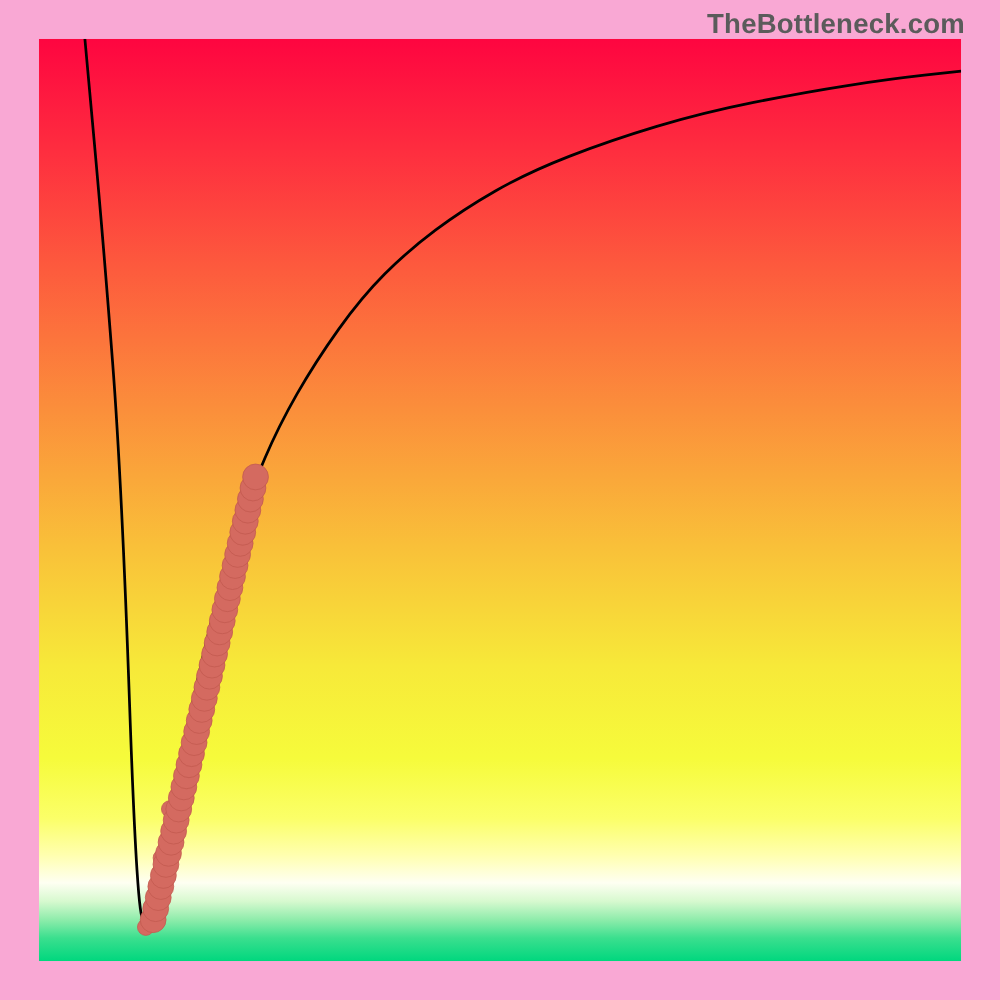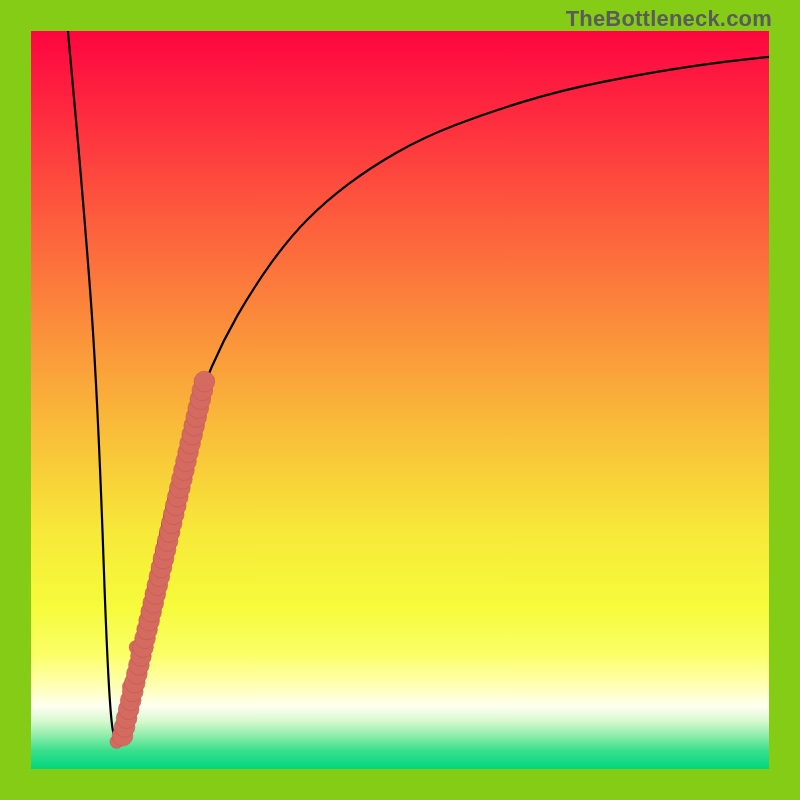--- a/index.html
+++ b/index.html
@@ -9,21 +9,21 @@
     height: 800px;
     overflow: hidden;
     background: #000;
   }
   .frame {
     position: absolute;
     left: 0;
     top: 0;
     width: 800px;
     height: 800px;
-    background: #84cc16;
+    background: #f9a8d4;
   }
   .plot {
     position: absolute;
     left: 31px;
     top: 31px;
     width: 738px;
     height: 738px;
     overflow: hidden;
   }
   .plot svg {

